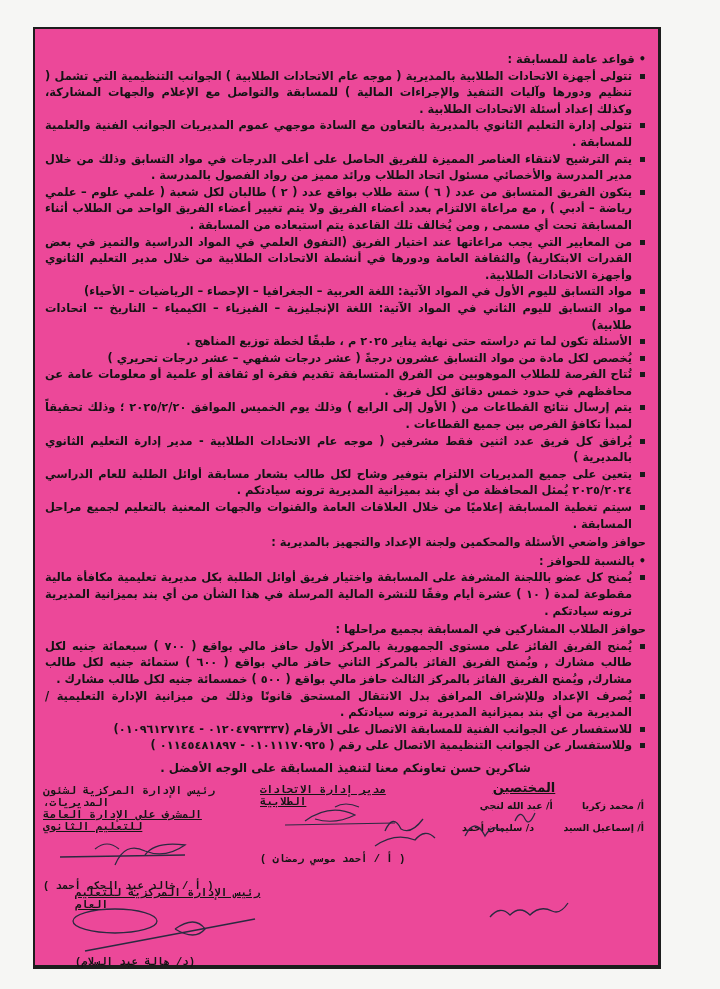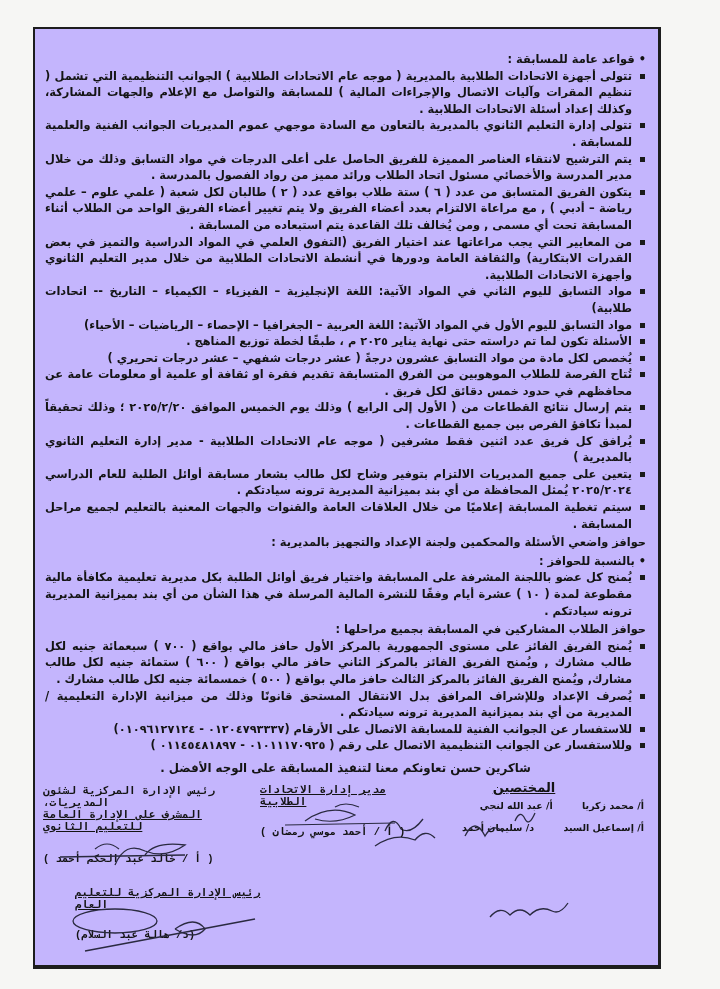--- a/index.html
+++ b/index.html
@@ -7,60 +7,60 @@
     width: 720px; height: 989px; overflow: hidden;
     background: #f6f6f4;
     font-family: "DejaVu Sans", sans-serif;
     color: #141414;
     position: relative;
   }
   .frame {
     position: absolute; left: 33px; top: 27px; width: 628px; height: 942px;
     border: 2px solid #1d1d1d;
     border-right-width: 3px; border-bottom-width: 4px;
-    background: #c4b5fd;
+    background: #ec4899;
     box-sizing: border-box;
   }
   .content {
     position: absolute; left: 10px; right: 12px; top: 22px;
     direction: rtl; text-align: justify;
     font-size: 11.4px; line-height: 16.6px; font-weight: bold;
   }
   .heading { font-weight: bold; margin: 0; }
   .heading .star { display: inline-block; margin-left: 4px; }
   ul.rules { list-style: none; margin: 0; padding: 0; }
   ul.rules li { position: relative; padding-right: 14px; margin: 0; }
   ul.rules li .bullet {
     position: absolute; right: 1px; top: 6px; width: 5px; height: 5px; background: #1a1a1a;
   }
   .subhead { font-weight: 900; margin: 2px 0 0 0; }
   .emph { font-weight: 900; }
   .thanks { text-align: center; font-weight: 900; margin-top: 6px; font-size: 11.8px; }
   .sig { position: absolute; direction: rtl; font-weight: bold; font-size: 11px; line-height: 12px; text-align: left; font-family: Liberation Mono, monospace; }
   .sig .u { text-decoration: underline; }
-  .sig .name { font-size: 10.5px; }
+  .sig .name { font-size: 10.5px; margin-top: 27px; }
   .sig-svg { position: absolute; }
   .members { position: absolute; direction: rtl; font-size: 9.5px; font-weight: bold; line-height: 22px; }
   .members .title { text-align: center; text-decoration: underline; font-size: 13px; line-height: 14px; }
   .members .row span { margin-left: 26px; }
 </style>
 </head>
 <body>
 
 <div class="frame">
   <div class="content">
     <p class="heading"><span class="star">•</span><span>قواعد عامة للمسابقة :</span></p>
     <ul class="rules" id="general-rules">
-        <li><span class="bullet"></span><span>تتولى أجهزة الاتحادات الطلابية بالمديرية ( موجه عام الاتحادات الطلابية ) الجوانب التنظيمية التي تشمل ( تنظيم المقرات وآليات الاتصال والإجراءات المالية ) للمسابقة والتواصل مع الإعلام والجهات المشاركة، وكذلك إعداد أسئلة الاتحادات الطلابية .</span></li>
+        <li><span class="bullet"></span><span>تتولى أجهزة الاتحادات الطلابية بالمديرية ( موجه عام الاتحادات الطلابية ) الجوانب التنظيمية التي تشمل ( تنظيم ودورها وآليات التنفيذ والإجراءات المالية ) للمسابقة والتواصل مع الإعلام والجهات المشاركة، وكذلك إعداد أسئلة الاتحادات الطلابية .</span></li>
         <li><span class="bullet"></span><span>تتولى إدارة التعليم الثانوي بالمديرية بالتعاون مع السادة موجهي عموم المديريات الجوانب الفنية والعلمية للمسابقة .</span></li>
         <li><span class="bullet"></span><span>يتم الترشيح لانتقاء العناصر المميزة للفريق الحاصل على أعلى الدرجات في مواد التسابق وذلك من خلال مدير المدرسة والأخصائي مسئول اتحاد الطلاب ورائد مميز من رواد الفصول بالمدرسة .</span></li>
         <li><span class="bullet"></span><span>يتكون الفريق المتسابق من عدد ( ٦ ) ستة طلاب بواقع عدد ( ٢ ) طالبان لكل شعبة ( علمي علوم – علمي رياضة – أدبي ) , مع مراعاة الالتزام بعدد أعضاء الفريق ولا يتم تغيير أعضاء الفريق الواحد من الطلاب أثناء المسابقة تحت أي مسمى , ومن يُخالف تلك القاعدة يتم استبعاده من المسابقة .</span></li>
         <li><span class="bullet"></span><span>من المعايير التي يجب مراعاتها عند اختيار الفريق (التفوق العلمي في المواد الدراسية والتميز في بعض القدرات الابتكارية) والثقافة العامة ودورها في أنشطة الاتحادات الطلابية من خلال مدير التعليم الثانوي وأجهزة الاتحادات الطلابية.</span></li>
+        <li><span class="bullet"></span><span>مواد التسابق لليوم الأول في المواد الآتية: </span><span class="emph"> اللغة العربية – الجغرافيا – الإحصاء – الرياضيات – الأحياء)</span></li>
         <li><span class="bullet"></span><span>مواد التسابق لليوم الثاني في المواد الآتية: </span><span class="emph"> اللغة الإنجليزية – الفيزياء – الكيمياء – التاريخ -- اتحادات طلابية)</span></li>
-        <li><span class="bullet"></span><span>مواد التسابق لليوم الأول في المواد الآتية: </span><span class="emph"> اللغة العربية – الجغرافيا – الإحصاء – الرياضيات – الأحياء)</span></li>
         <li><span class="bullet"></span><span>الأسئلة تكون لما تم دراسته حتى نهاية يناير ٢٠٢٥ م ، طبقًا لخطة توزيع المناهج .</span></li>
         <li><span class="bullet"></span><span>يُخصص لكل مادة من مواد التسابق عشرون درجةً ( عشر درجات شفهي – عشر درجات تحريري )</span></li>
         <li><span class="bullet"></span><span>تُتاح الفرصة للطلاب الموهوبين من الفرق المتسابقة تقديم فقرة او ثقافة أو علمية أو معلومات عامة عن محافظهم في حدود خمس دقائق لكل فريق .</span></li>
         <li><span class="bullet"></span><span>يتم إرسال نتائج القطاعات من ( الأول إلى الرابع ) وذلك يوم الخميس الموافق ٢٠٢٥/٢/٢٠ ؛ وذلك تحقيقاً لمبدأ تكافؤ الفرص بين جميع القطاعات .</span></li>
         <li><span class="bullet"></span><span>يُرافق كل فريق عدد اثنين فقط مشرفين ( موجه عام الاتحادات الطلابية - مدير إدارة التعليم الثانوي بالمديرية )</span></li>
         <li><span class="bullet"></span><span>يتعين على جميع المديريات الالتزام بتوفير وشاح لكل طالب بشعار مسابقة أوائل الطلبة للعام الدراسي ٢٠٢٥/٢٠٢٤ يُمثل المحافظة من أي بند بميزانية المديرية ترونه سيادتكم .</span></li>
         <li><span class="bullet"></span><span>سيتم تغطية المسابقة إعلاميًا من خلال العلاقات العامة والقنوات والجهات المعنية بالتعليم لجميع مراحل المسابقة .</span></li>
       </ul>
 
     <p class="subhead">حوافز واضعي الأسئلة والمحكمين ولجنة الإعداد والتجهيز بالمديرية :</p>

